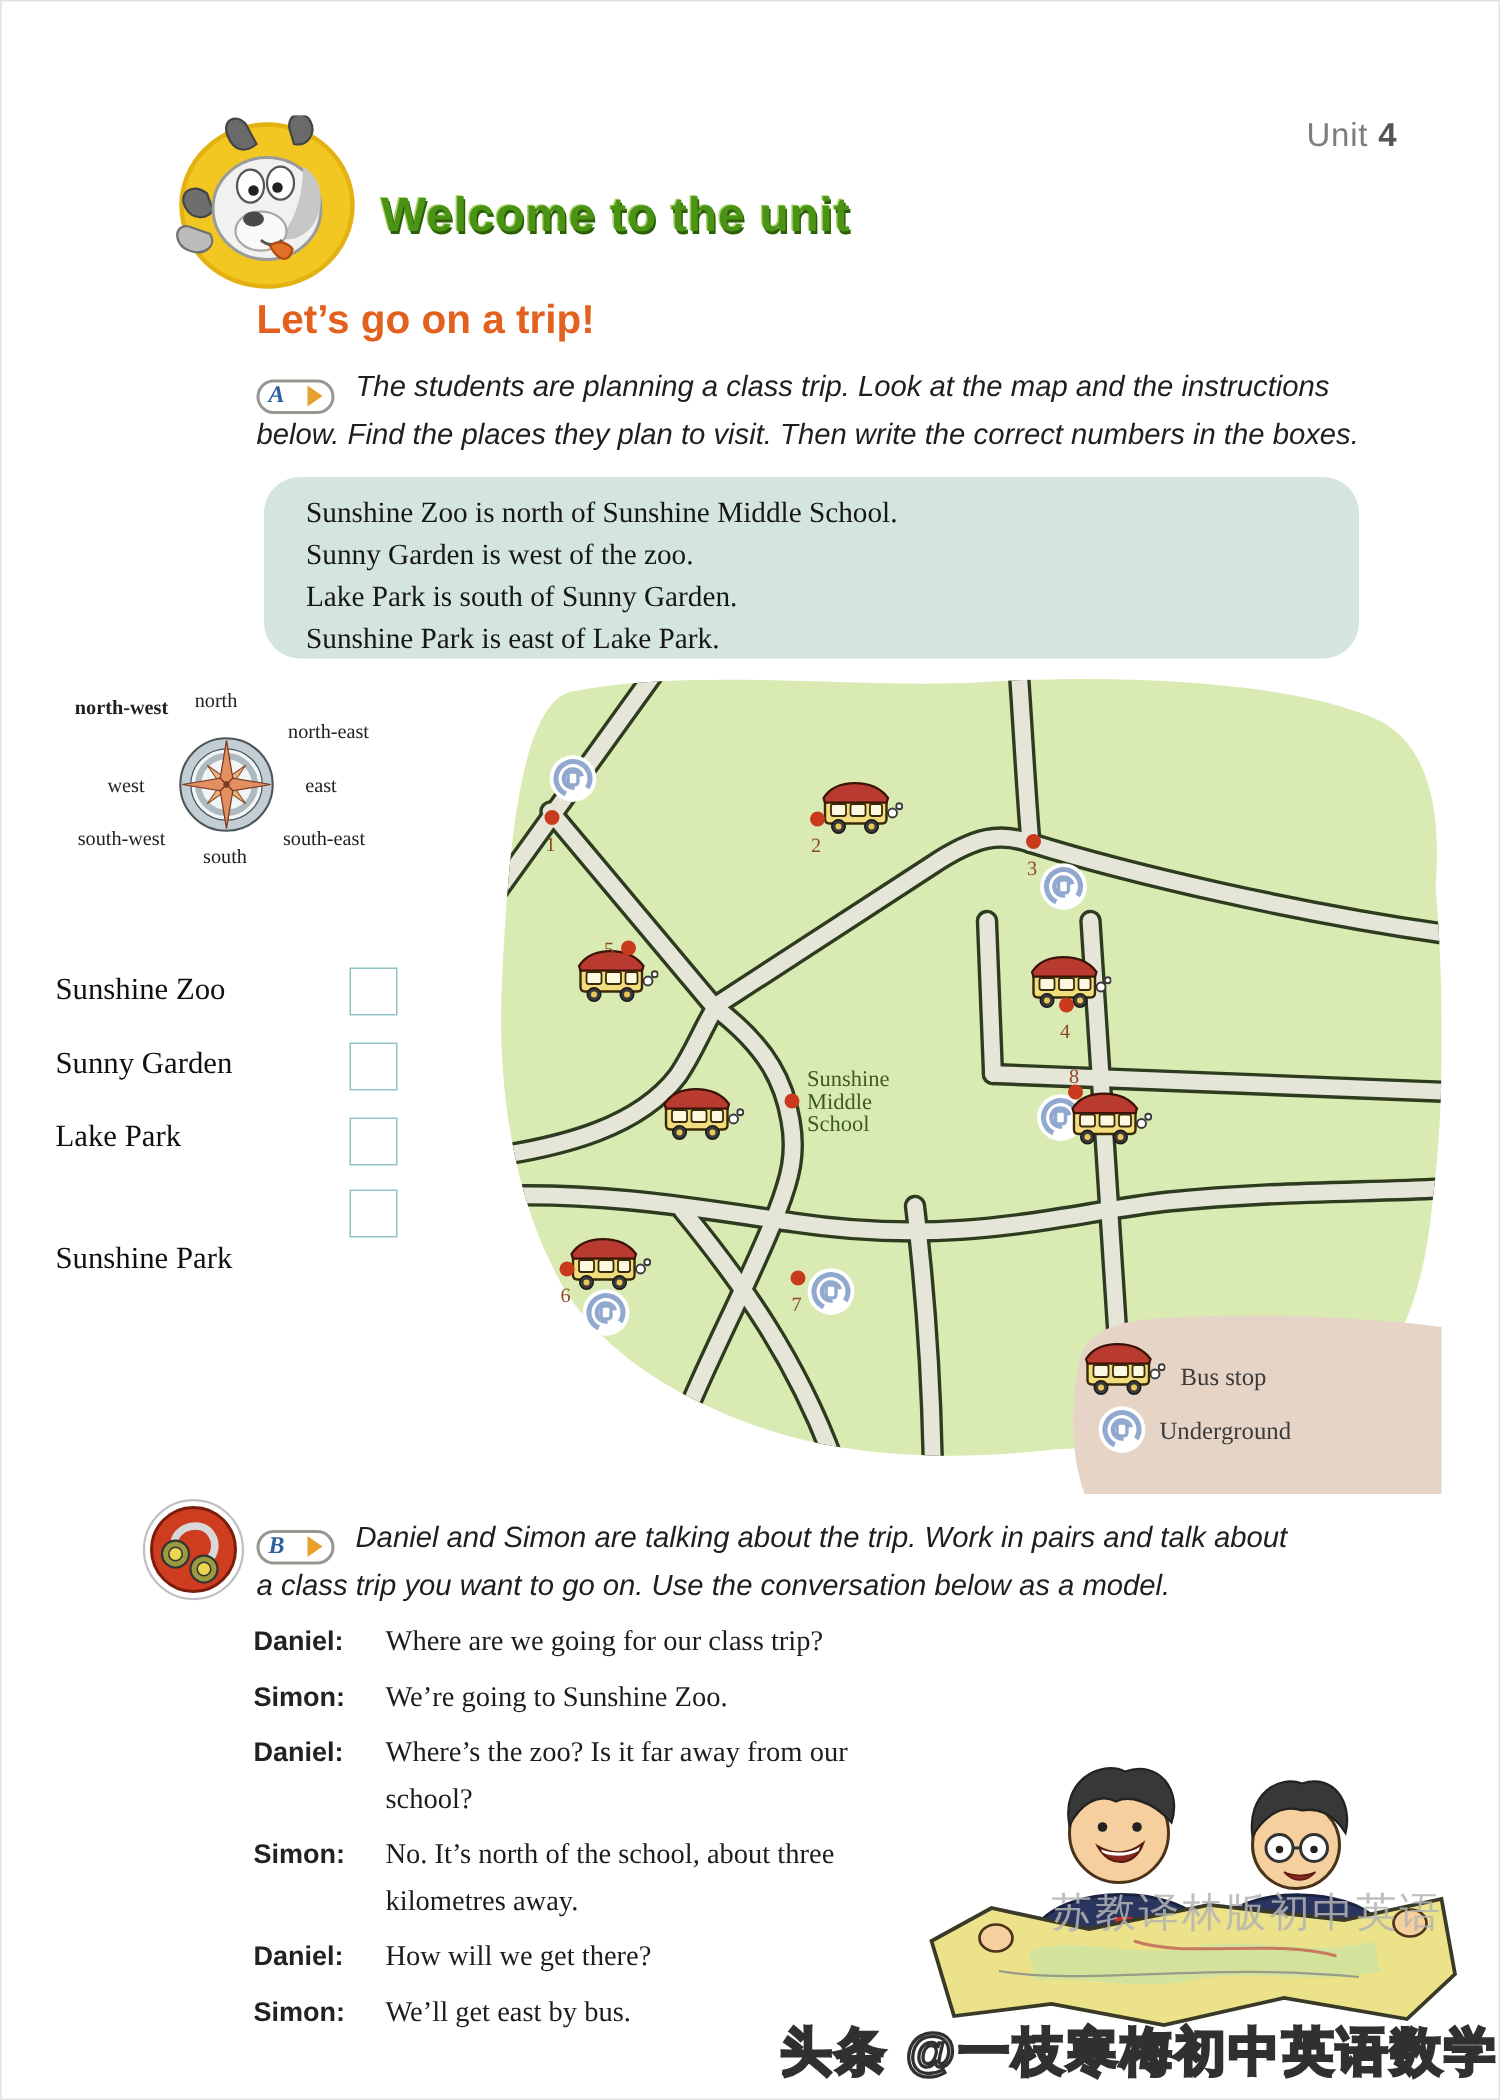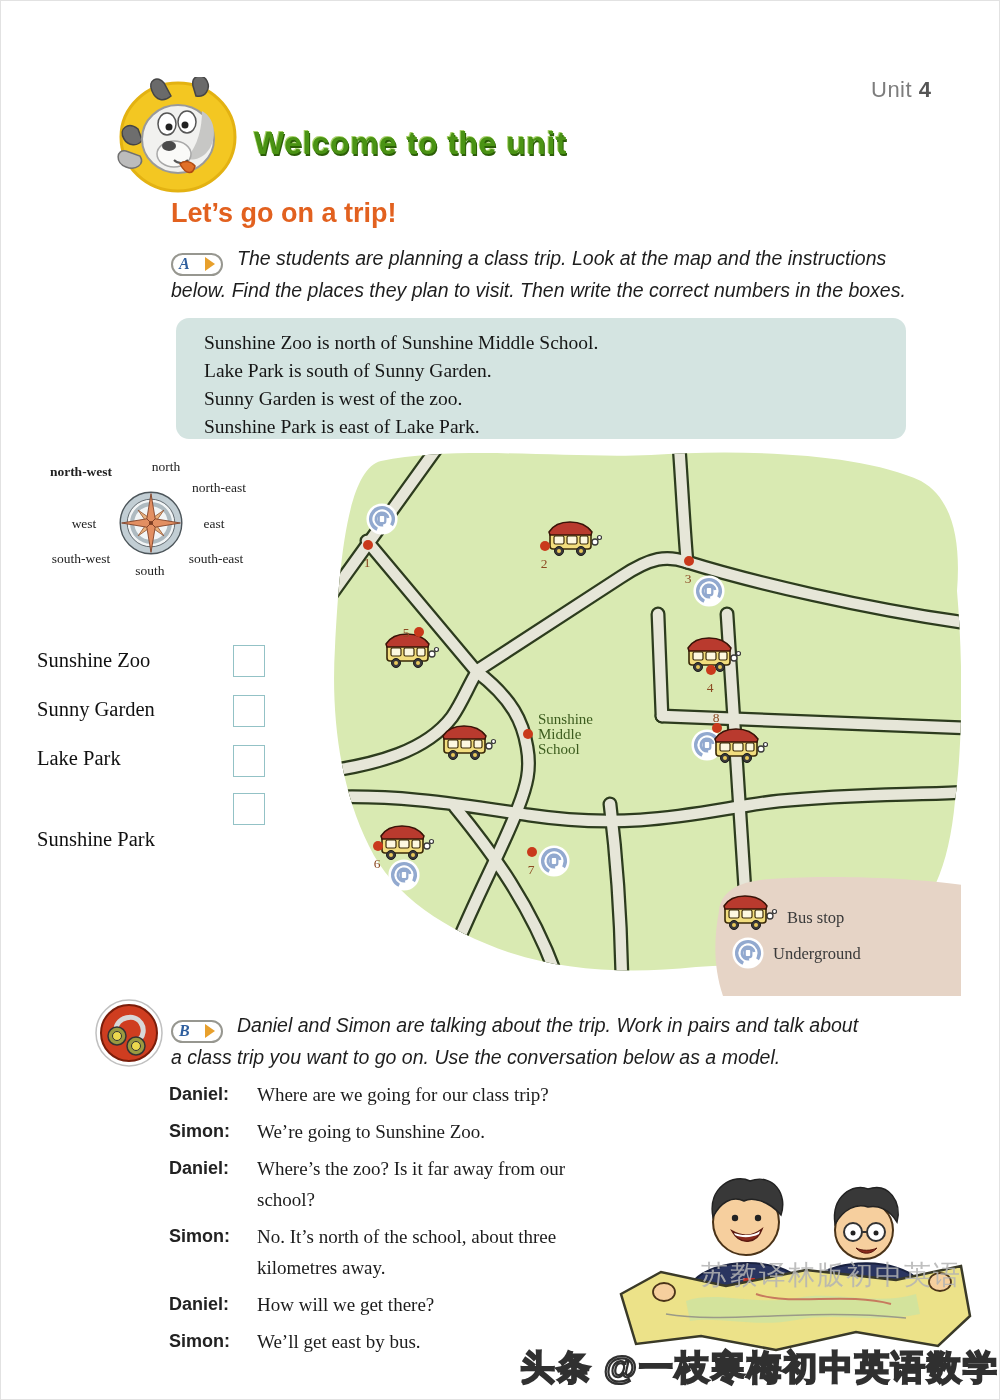--- a/index.html
+++ b/index.html
@@ -23,21 +23,21 @@
         justify-content:space-between;padding:0 6px;box-sizing:border-box;}
   .pill .ltr{font-family:"Liberation Serif",serif;font-style:italic;font-weight:bold;
              font-size:16px;color:#2f5f9e;line-height:1;}
   .pill .tri{width:0;height:0;border-top:7px solid transparent;border-bottom:7px solid transparent;
              border-left:10px solid #e8a02c;}
   .instr{font-style:italic;font-size:19.5px;color:#1e1e1e;line-height:1.5;}
   .instrA{left:170px;top:243px;width:762px;}
   .instrB{left:170px;top:1010px;width:700px;}
 
   
-  .info-box{left:175px;top:317px;width:730px;height:121px;background:#d4e4e1;border-radius:13px;
+  .info-box{left:175px;top:317px;width:730px;height:121px;background:#d4e4e1;border-radius:24px;
             box-sizing:border-box;padding:11px 0 0 28px;}
   .info-box div{font-size:19.5px;color:#161616;line-height:28px;}
 
   
   .rose-wrap{left:35px;top:452px;width:235px;height:135px;}
   .rose{position:absolute;left:73px;top:28px;width:84px;height:84px;}
   .dir{position:absolute;font-size:13.5px;color:#222;white-space:nowrap;transform:translateX(-50%);}
 
   
   .place-label{font-size:20.5px;color:#101010;}
@@ -95,43 +95,43 @@
 
   <div class="abs instr instrA">
     <span class="pill">
       <span class="ltr">A</span>
       <span class="tri"></span>
     </span><span class="serif-none">The students are planning a class trip. Look at the map and the instructions below. Find the places they plan to visit. Then write the correct numbers in the boxes.</span>
   </div>
 
   <div class="abs info-box serif">
     <div>Sunshine Zoo is north of Sunshine Middle School.</div>
+    <div>Sunny Garden is west of the zoo.</div>
     <div>Lake Park is south of Sunny Garden.</div>
-    <div>Sunny Garden is west of the zoo.</div>
     <div>Sunshine Park is east of Lake Park.</div>
   </div>
 
   <div class="abs rose-wrap">
     <svg class="rose" viewBox="0 0 120 120">
       <circle cx="60" cy="60" r="44" fill="#c2ced4" stroke="#4c555a" stroke-width="2"></circle>
       <circle cx="60" cy="60" r="34" fill="#f2f5f6" stroke="#4c555a" stroke-width="1.2"></circle>
       <circle cx="60" cy="60" r="27" fill="none" stroke="#aebac0" stroke-width="6"></circle>
       <g>
         <polygon points="60,34 64,56 60,60 56,56" transform="rotate(45 60 60)" fill="#eab27e" stroke="#8a4a28" stroke-width="1"></polygon>
         <polygon points="60,34 64,56 60,60 56,56" transform="rotate(135 60 60)" fill="#eab27e" stroke="#8a4a28" stroke-width="1"></polygon>
         <polygon points="60,34 64,56 60,60 56,56" transform="rotate(225 60 60)" fill="#eab27e" stroke="#8a4a28" stroke-width="1"></polygon>
         <polygon points="60,34 64,56 60,60 56,56" transform="rotate(315 60 60)" fill="#eab27e" stroke="#8a4a28" stroke-width="1"></polygon>
         <polygon points="60,18 66,54 60,60 54,54" fill="#e28f62" stroke="#7a3c22" stroke-width="1.2"></polygon>
         <polygon points="60,18 66,54 60,60 54,54" transform="rotate(90 60 60)" fill="#e28f62" stroke="#7a3c22" stroke-width="1.2"></polygon>
         <polygon points="60,18 66,54 60,60 54,54" transform="rotate(180 60 60)" fill="#e28f62" stroke="#7a3c22" stroke-width="1.2"></polygon>
         <polygon points="60,18 66,54 60,60 54,54" transform="rotate(270 60 60)" fill="#e28f62" stroke="#7a3c22" stroke-width="1.2"></polygon>
       </g>
       <circle cx="60" cy="60" r="3" fill="#7a3c22"></circle>
     </svg>
-    <span class="dir serif" style="left:130px;top:6px;">north</span>
+    <span class="dir serif" style="left:108px;top:6px;">north</span>
     <span class="dir serif" style="left:45px;top:11px;font-weight:bold;">north-west</span>
     <span class="dir serif" style="left:183px;top:27px;">north-east</span>
     <span class="dir serif" style="left:48px;top:63px;">west</span>
     <span class="dir serif" style="left:178px;top:63px;">east</span>
     <span class="dir serif" style="left:45px;top:98px;">south-west</span>
     <span class="dir serif" style="left:180px;top:98px;">south-east</span>
     <span class="dir serif" style="left:114px;top:110px;">south</span>
   </div>
 
   <div class="abs place-label serif" style="left:36px;top:648px;">Sunshine Zoo</div>

